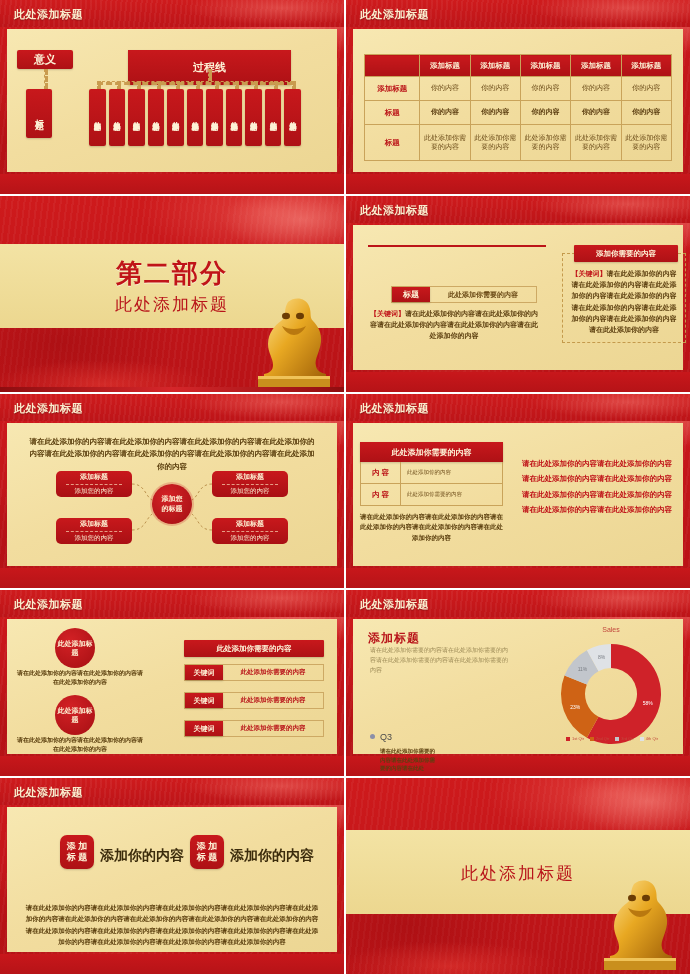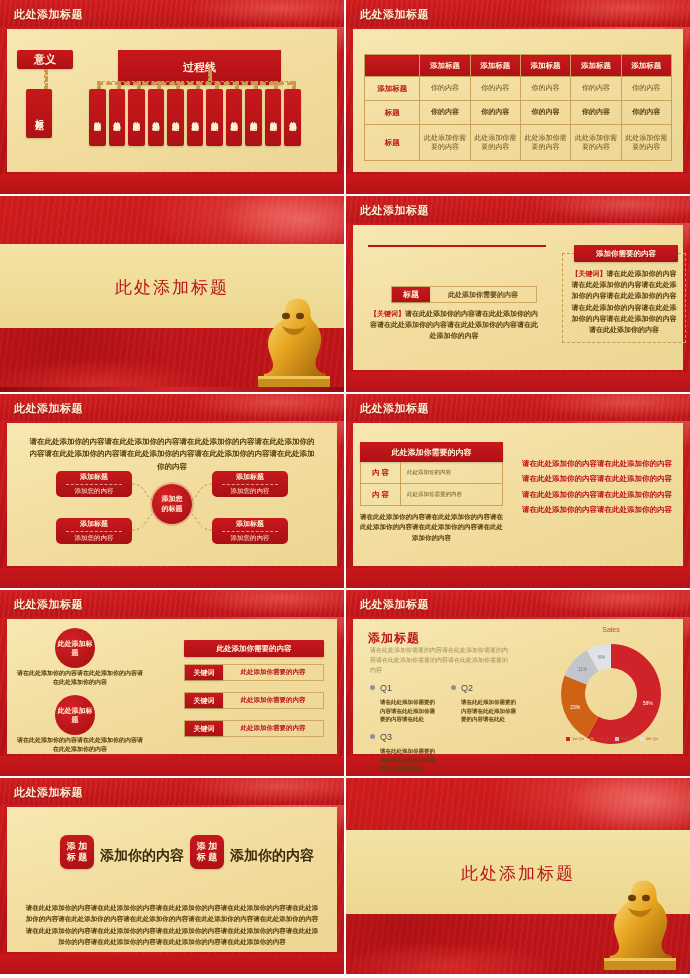--- a/index.html
+++ b/index.html
@@ -65,21 +65,21 @@
   .rbox{ background:linear-gradient(180deg,#c8181c,#ae1115); color:#fdf2d6;
          display:flex;align-items:center;justify-content:center;text-align:center;
          font-weight:700; box-shadow:0 1px 2px rgba(0,0,0,.18); }
   .dash{ position:absolute; border-color:#c99b4f; border-style:dashed; }
 
   
   .s1-yiyi{ position:absolute; left:17px; top:50px; width:56px; height:19px;
             font-size:11px; border-radius:2px; }
   .s1-biaoti{ position:absolute; left:26px; top:89px; width:26px; height:49px;
             font-size:9px; border-radius:2px; writing-mode:vertical-rl; letter-spacing:2px;}
-  .s1-proc{ position:absolute; left:118px; top:50px; width:163px; height:35px;
+  .s1-proc{ position:absolute; left:128px; top:50px; width:163px; height:35px;
             font-size:11px; border-radius:0; }
   .s1-row{ position:absolute; left:89px; top:89px; width:212px; height:57px;
            display:flex; gap:3px; }
   .s1-card{ flex:1; border-radius:2px; font-size:7px; line-height:1.05;
             writing-mode:vertical-rl; letter-spacing:.5px; padding:4px 0; }
   .s1-vline{ left:44px; top:69px; height:20px; border-left-width:1px; }
   .s1-vline2{ left:208px; top:69px; height:12px; border-left-width:1px; }
   .s1-hline{ left:97px; top:81px; width:196px; border-top-width:1px; }
   .s1-tick{ top:81px; height:8px; border-left-width:1px; }
 
@@ -293,20 +293,21 @@
           <td class="cell">此处添加你需要的内容</td>
           <td class="cell">此处添加你需要的内容</td>
         </tr>
       </tbody>
     </table>
   </div>
 
   <div class="slide">
     <div class="redbg"></div>
     <div class="sec-band">
+      <div class="sec-no">第二部分</div>
       <div class="sec-sub">此处添加标题</div>
     </div>
     <svg class="lion" viewBox="0 0 84 96">
       <defs>
         <linearGradient id="g1" x1="0" y1="0" x2="1" y2="1">
           <stop offset="0" stop-color="#ffe79a"></stop>
             <stop offset=".45" stop-color="#e8a822"></stop>
           <stop offset="1" stop-color="#9e5f07"></stop>
         </linearGradient>
       </defs>
@@ -459,28 +460,20 @@
     <div class="hdr">
       <div class="hdr-txt">此处添加标题</div>
     </div>
     <div class="body-cream"></div>
     <div class="foot-strip"></div>
 
     <div style="position:absolute;inset:0;z-index:4;">
       <div class="s8-title">添加标题</div>
       <div class="s8-sub">请在此处添加你需要的内容请在此处添加你需要的内容请在此处添加你需要的内容请在此处添加你需要的内容</div>
 
-      <div class="s8-q" style="left:24px;  top:88px;">
-        <div><span class="s8-dot"></span><span class="s8-qlab">Q1</span></div>
-        <div class="s8-qtxt">请在此处添加你需要的内容请在此处添加你需要的内容请在此处</div>
-      </div>
-      <div class="s8-q" style="left:105px; top:88px;">
-        <div><span class="s8-dot"></span><span class="s8-qlab">Q2</span></div>
-        <div class="s8-qtxt">请在此处添加你需要的内容请在此处添加你需要的内容请在此处</div>
-      </div>
       <div class="s8-q" style="left:24px;  top:137px;">
         <div><span class="s8-dot"></span><span class="s8-qlab">Q3</span></div>
         <div class="s8-qtxt">请在此处添加你需要的内容请在此处添加你需要的内容请在此处</div>
       </div>
 
       <div class="s8-chart-title">Sales</div>
       <svg id="donut" viewBox="0 0 120 120" style="position:absolute;left:205px;top:44px;width:120px;height:120px;">
           <path d="M60,10 A50,50 0 1 1 35.91231629491425,103.81533400219318 L47.474404473355406,82.78397368114045 A26,26 0 1 0 60,34 Z" fill="#cf2229"></path>
           <text x="96.80616012288799" y="71.45021571226448" text-anchor="middle" font-size="5" fill="#ffffff">58%</text>
           <path d="M35.91231629491425,103.81533400219318 A50,50 0 0 1 13.51117570558742,41.59377236576613 L35.825811366905455,50.42876163019839 A26,26 0 0 0 47.474404473355406,82.78397368114045 Z" fill="#cf6315"></path>

